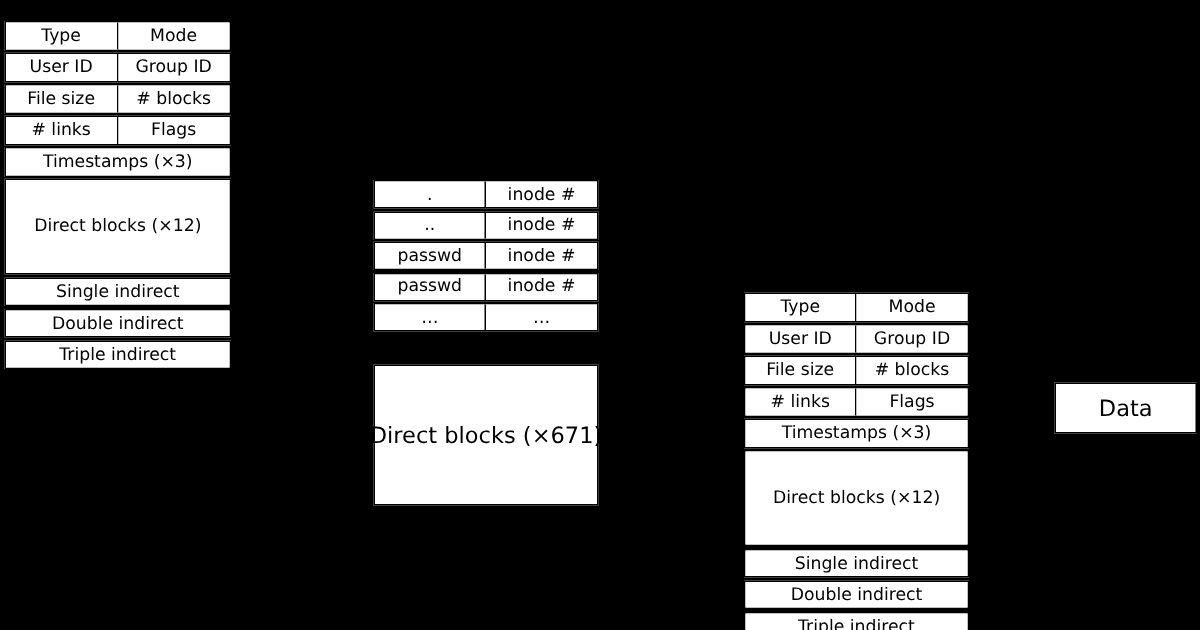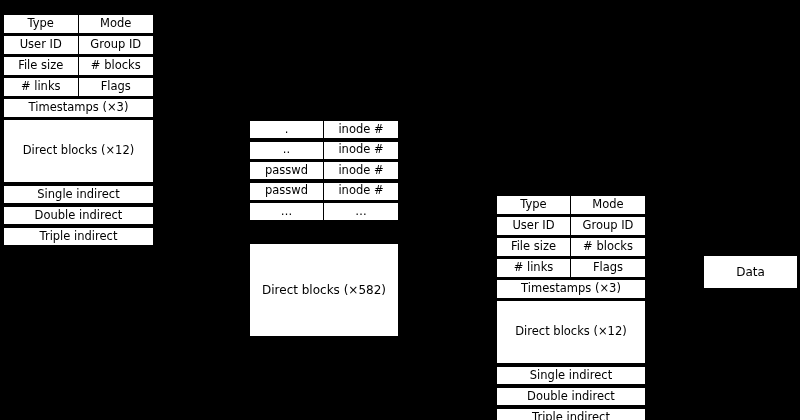--- a/index.html
+++ b/index.html
@@ -55,21 +55,21 @@
   .bigbox {
     position: absolute;
     box-sizing: border-box;
     border: 1.5px solid #000000;
     background: #ffffff;
     color: #000000;
     display: flex;
     align-items: center;
     justify-content: center;
     text-align: center;
-    font-size: 12px;
+    font-size: 15px;
     white-space: nowrap;
   }
 
   
   #inode-left { left: 3px; top: 14px; width: 151px; }
   #inode-left .r  { height: 19.5px; }
   #inode-left .rbig { height: 64px; }
 
   
   #dir-table { left: 249px; top: 120px; width: 150px; }
@@ -155,21 +155,21 @@
       <div class="cell half sep">passwd</div>
       <div class="cell half italic">inode #</div>
     </div>
 
     <div class="row r">
       <div class="cell half sep">…</div>
       <div class="cell half">…</div>
     </div>
   </div>
 
-  <div class="bigbox" id="dir-data">Direct blocks (×582)</div>
+  <div class="bigbox" id="dir-data">Direct blocks (×671)</div>
 
   <div class="struct" id="inode-right">
 
     <div class="row r">
       <div class="cell half sep">Type</div>
       <div class="cell half">Mode</div>
     </div>
 
     <div class="row r">
       <div class="cell half sep">User ID</div>

